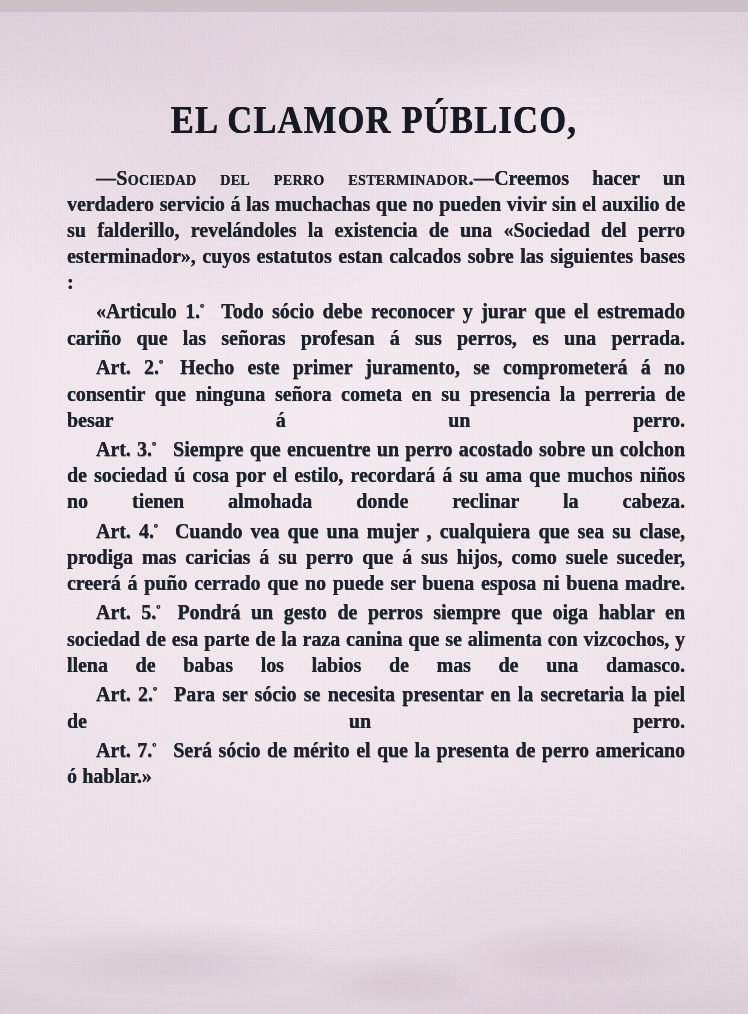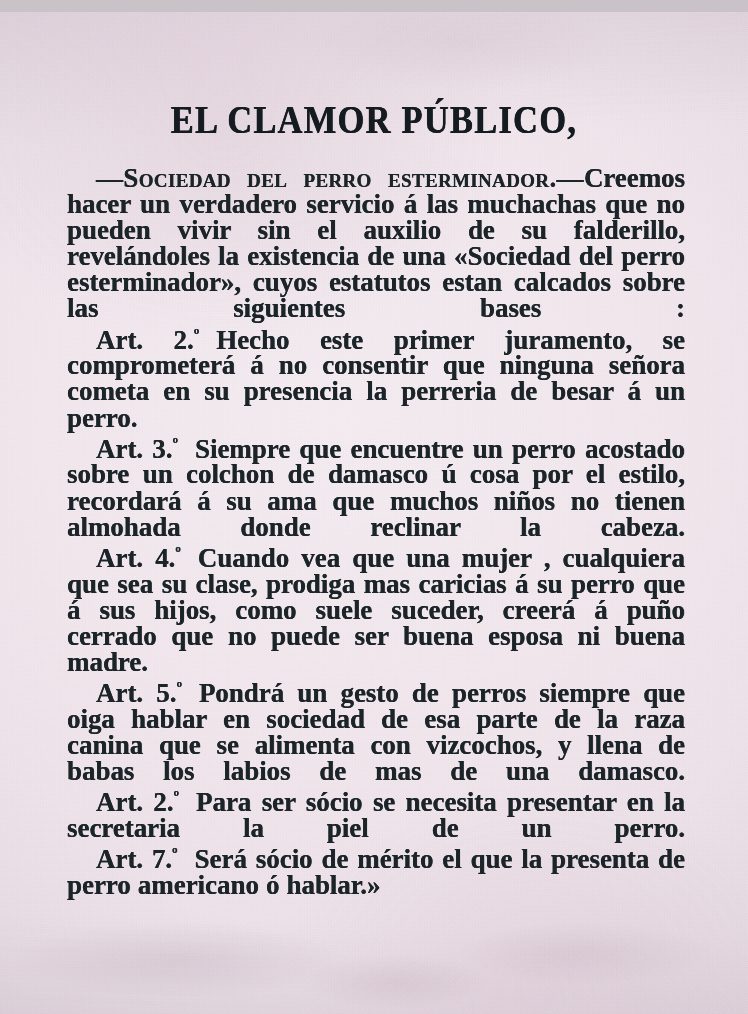--- a/index.html
+++ b/index.html
@@ -102,21 +102,21 @@
       0 0 .6px rgba(20,28,33,.95),
       .45px 0 .5px rgba(20,28,33,.55),
       -.4px .25px .5px rgba(20,28,33,.4);
   }
 
   .article {
     position: absolute;
     top: 153px;
     left: 67px;
     width: 618px;
-    font-size: 27px;
+    font-size: 20px;
     line-height: 26.1px;
     text-align: justify;
     text-justify: inter-word;
     -webkit-hyphens: none;
     hyphens: none;
     font-weight: 600;
     letter-spacing: -0.05px;
     word-spacing: .4px;
     text-shadow:
       0 0 .45px rgba(27,36,41,.85),
@@ -166,27 +166,30 @@
   <div class="content">
 
     <h1 class="masthead">EL CLAMOR PÚBLICO,</h1>
 
     <div class="article">
 
       <p class="para j">
         <span class="rubric">—Sociedad del perro esterminador.—</span><span>Creemos hacer un verdadero servicio á las muchachas que no pueden vivir sin el auxilio de su falderillo, revelándoles la existencia de una «Sociedad del perro esterminador», cuyos estatutos estan calcados sobre las siguientes bases :</span>
       </p>
 
+      <p class="para j">
+        <span>«Articulo 1.</span><span class="ord">º</span><span class="gap"></span><span>Todo sócio debe reconocer y jurar que el estremado cariño que las señoras profesan á sus perros, es una perrada.</span>
+      </p>
 
       <p class="para j">
         <span>Art. 2.</span><span class="ord">º</span><span class="gap"></span><span>Hecho este primer juramento, se comprometerá á no consentir que ninguna señora cometa en su presencia la perreria de besar á un perro.</span>
       </p>
 
       <p class="para j">
-        <span>Art. 3.</span><span class="ord">º</span><span class="gap"></span><span>Siempre que encuentre un perro acostado sobre un colchon de damasco ú cosa por el estilo, recordará á su ama que muchos niños no tienen almohada donde reclinar la cabeza.</span>
+        <span>Art. 3.</span><span class="ord">º</span><span class="gap"></span><span>Siempre que encuentre un perro acostado sobre un colchon de sociedad ú cosa por el estilo, recordará á su ama que muchos niños no tienen almohada donde reclinar la cabeza.</span>
       </p>
 
       <p class="para j">
         <span>Art. 4.</span><span class="ord">º</span><span class="gap"></span><span>Cuando vea que una mujer , cualquiera que sea su clase, prodiga mas caricias á su perro que á sus hijos, como suele suceder, creerá á puño cerrado que no puede ser buena esposa ni buena madre.</span>
       </p>
 
       <p class="para j">
         <span>Art. 5.</span><span class="ord">º</span><span class="gap"></span><span>Pondrá un gesto de perros siempre que oiga hablar en sociedad de esa parte de la raza canina que se alimenta con vizcochos, y llena de babas los labios de mas de una damasco.</span>
       </p>
 

